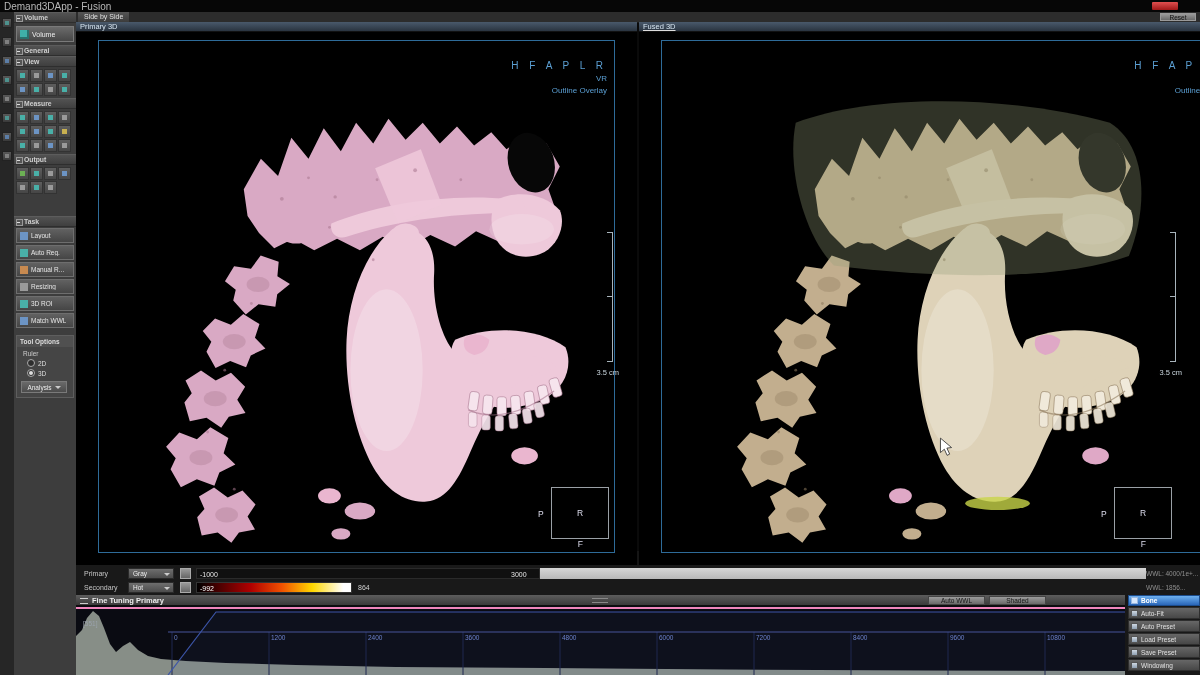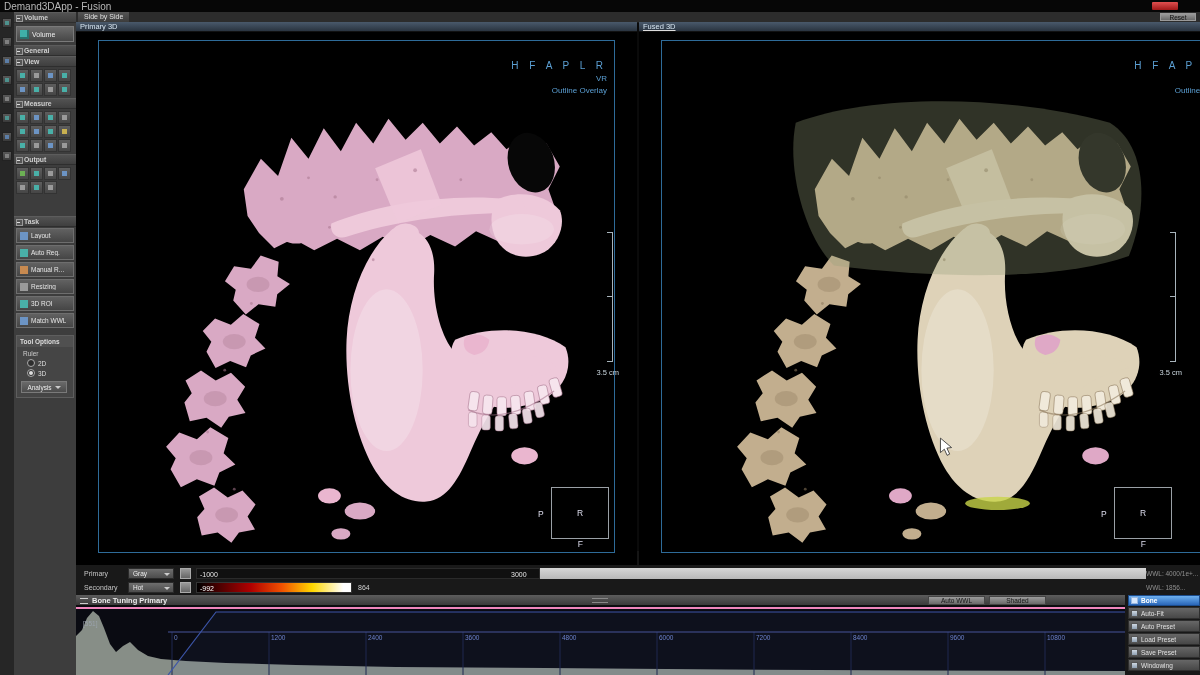--- a/index.html
+++ b/index.html
@@ -412,21 +412,21 @@
           <span class="minv">-992</span>
         </div>
         <span class="gmax">864</span>
         <span class="wwl">WWL: 1856...</span>
       </div>
     </div>
 
     <div class="ft">
       <div class="ft-h">
         <div class="mnu"></div>
-        <span class="ttl">Bone Tuning Primary</span>
+        <span class="ttl">Fine Tuning Primary</span>
         <div class="splitter"></div>
         <div class="hbtn" id="autowwl">Auto WWL</div>
         <div class="hbtn" id="shaded">Shaded</div>
       </div>
 
       <div class="hist">
         <svg width="1049" height="69" viewBox="0 0 1049 69">
           <path d="M0,69 L0,30 L6,24 L11,12 L17,5 L23,10 L28,22 L34,38 L40,46 L47,40 L54,36 L62,44
                    L72,50 L85,53 L110,55 L150,57 L220,59 L320,61 L470,62 L650,63.5 L850,64.5 L1049,65 L1049,69 Z" fill="#878e87"></path>
           <path d="M92,69 L140,6 L1049,6 L1049,69 Z" fill="rgba(70,100,190,.07)"></path>

